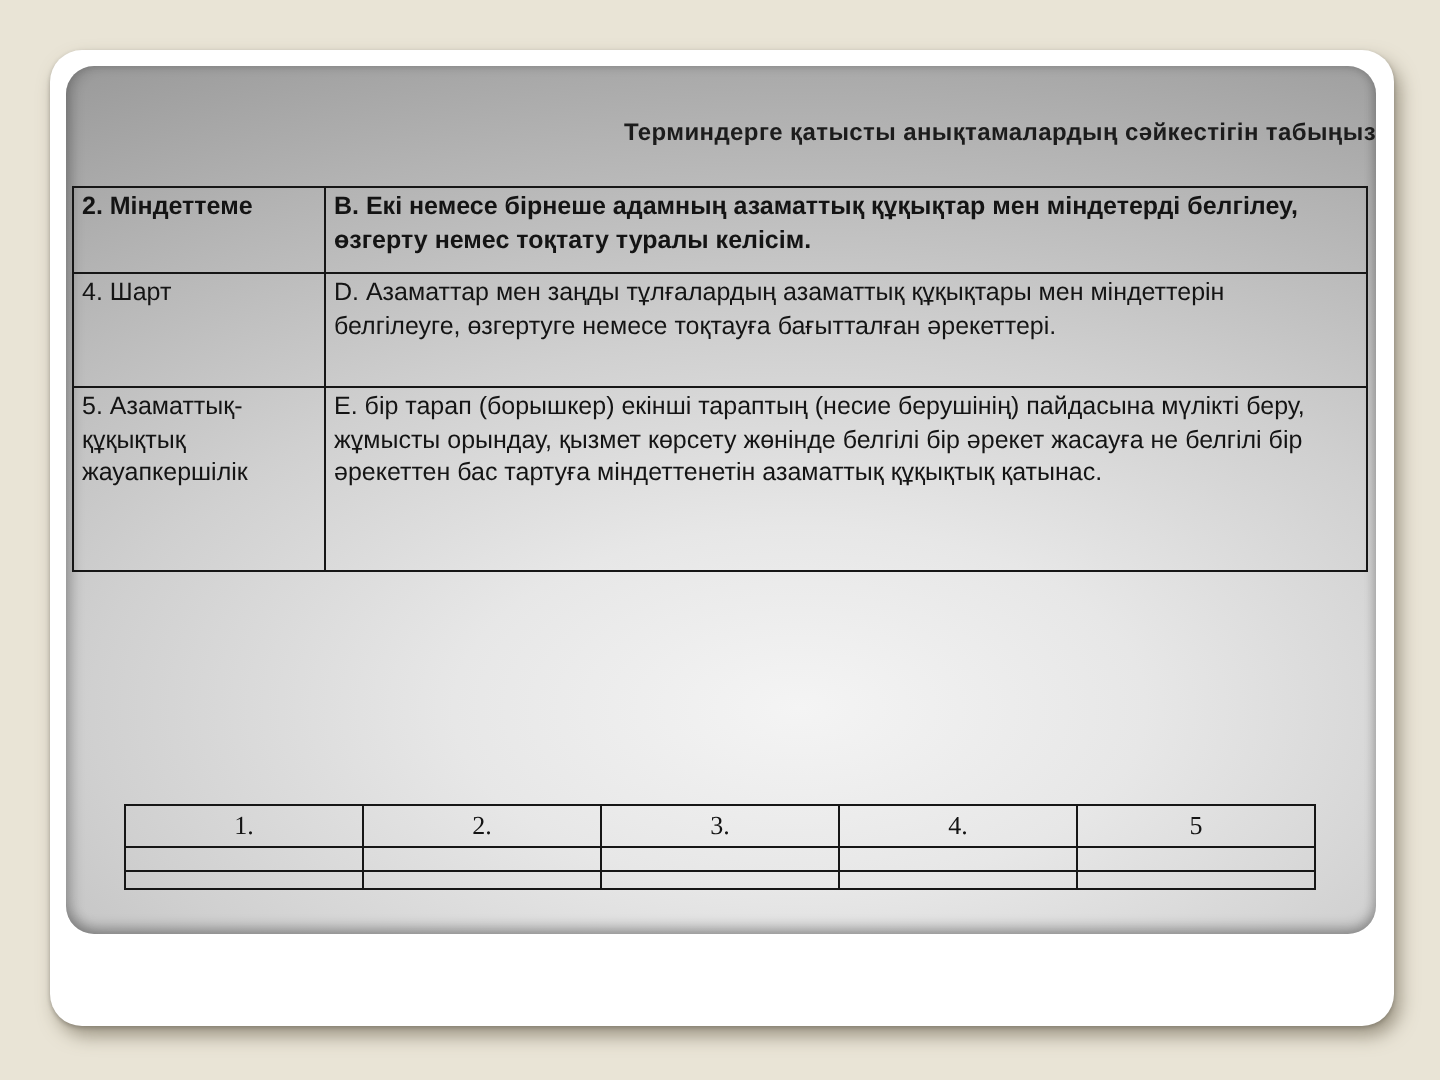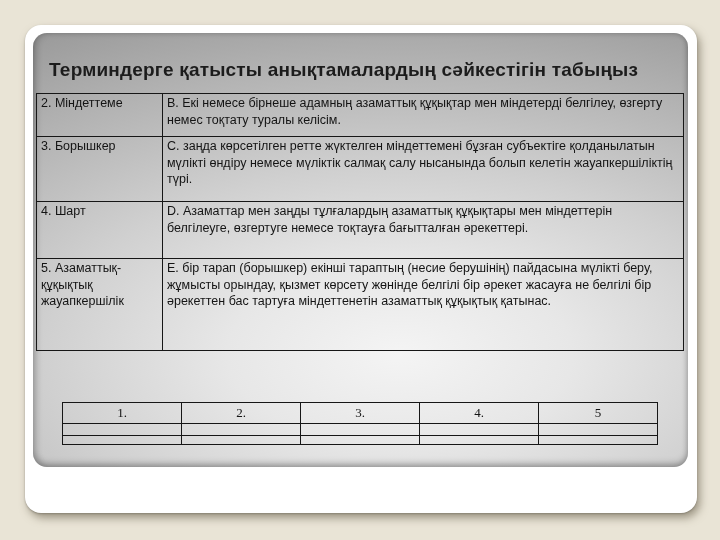--- a/index.html
+++ b/index.html
@@ -23,25 +23,24 @@
     border-radius:14px;
     background:radial-gradient(120% 95% at 56% 74%,
       #f4f4f4 0%, #e7e7e7 22%, #d0d0d0 45%,
       #b3b3b3 70%, #9d9d9d 88%, #8c8c8c 100%);
     box-shadow:inset 0 -4px 6px rgba(0,0,0,0.22),
                inset 4px 0 6px rgba(0,0,0,0.14),
                inset -2px 0 4px rgba(0,0,0,0.10);
   }
   .title{
     position:absolute;top:26px;left:0;width:100%;
-    text-align:left;
-    font-size:19px;font-weight:bold;
+    text-align:right;
+    font-size:12px;font-weight:bold;
     letter-spacing:0.2px;
     color:#1c1c1c;
-    margin-left:16px;
   }
   table{border-collapse:collapse;table-layout:fixed;}
   .terms-table{
     position:absolute;left:3px;top:60px;
     width:648px;
   }
   .terms-table th,.terms-table td{
     border:1px solid #161616;
     padding:1px 5px 1px 4px;
     vertical-align:top;
@@ -52,21 +51,21 @@
   .terms-table th{
     font-family:"Liberation Serif",serif;
     font-style:italic;
     font-weight:normal;
     font-size:13.5px;
     text-align:left;
   }
   .col-term{width:116px;}
   .row-h{height:21px;}
   .row-1{height:21px;}
-  .row-2{height:43px;}
+  .row-2{height:43px;font-weight:bold;}
   .row-3{height:65px;}
   .row-4{height:57px;}
   .row-5{height:92px;padding-left:20px;}
   .vmid{vertical-align:middle;}
   .answer-table{
     position:absolute;left:29px;top:369px;
     width:590px;
   }
   .answer-table td{
     border:1px solid #161616;
@@ -89,24 +88,20 @@
   <div class="slide">
     <div class="panel">
 
       <div class="title">Терминдерге қатысты анықтамалардың сәйкестігін табыңыз</div>
 
       <table class="terms-table">
         <tbody>
         <tr class="row-2">
           <td class="col-term">2. Міндеттеме</td>
           <td>В. Екі немесе бірнеше адамның азаматтық құқықтар мен міндетерді белгілеу, өзгерту немес тоқтату туралы келісім.</td>
-        </tr>
-        <tr class="row-3">
-          <td class="col-term vmid">3. Борышкер</td>
-          <td class="vmid">С. заңда көрсетілген ретте жүктелген міндеттемені бұзған субъектіге қолданылатын мүлікті өндіру немесе мүліктік салмақ салу нысанында болып келетін жауапкершіліктің түрі.</td>
         </tr>
         <tr class="row-4">
           <td class="col-term vmid">4. Шарт</td>
           <td class="vmid">D. Азаматтар мен заңды тұлғалардың азаматтық құқықтары мен міндеттерін белгілеуге, өзгертуге немесе тоқтауға бағытталған әрекеттері.</td>
         </tr>
         <tr class="row-5">
           <td class="col-term">5. Азаматтық-құқықтық жауапкершілік</td>
           <td>Е. бір тарап (борышкер) екінші тараптың (несие берушінің) пайдасына мүлікті беру, жұмысты орындау, қызмет көрсету жөнінде белгілі бір әрекет жасауға не белгілі бір әрекеттен бас тартуға міндеттенетін азаматтық құқықтық қатынас.</td>
         </tr>
       </tbody>

